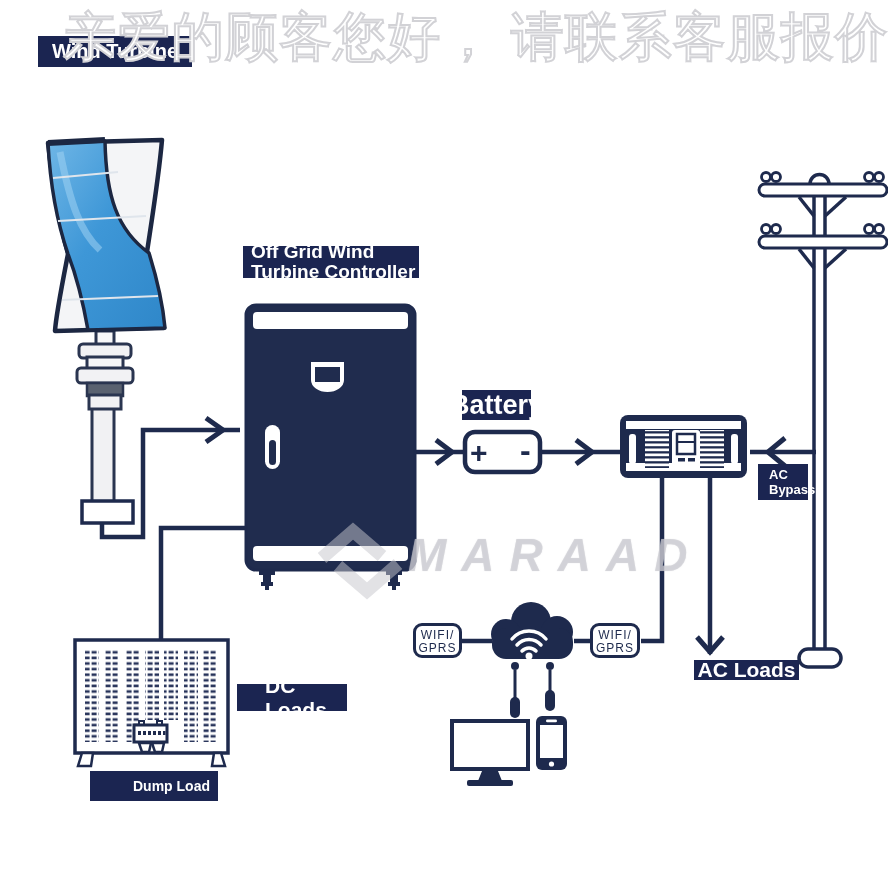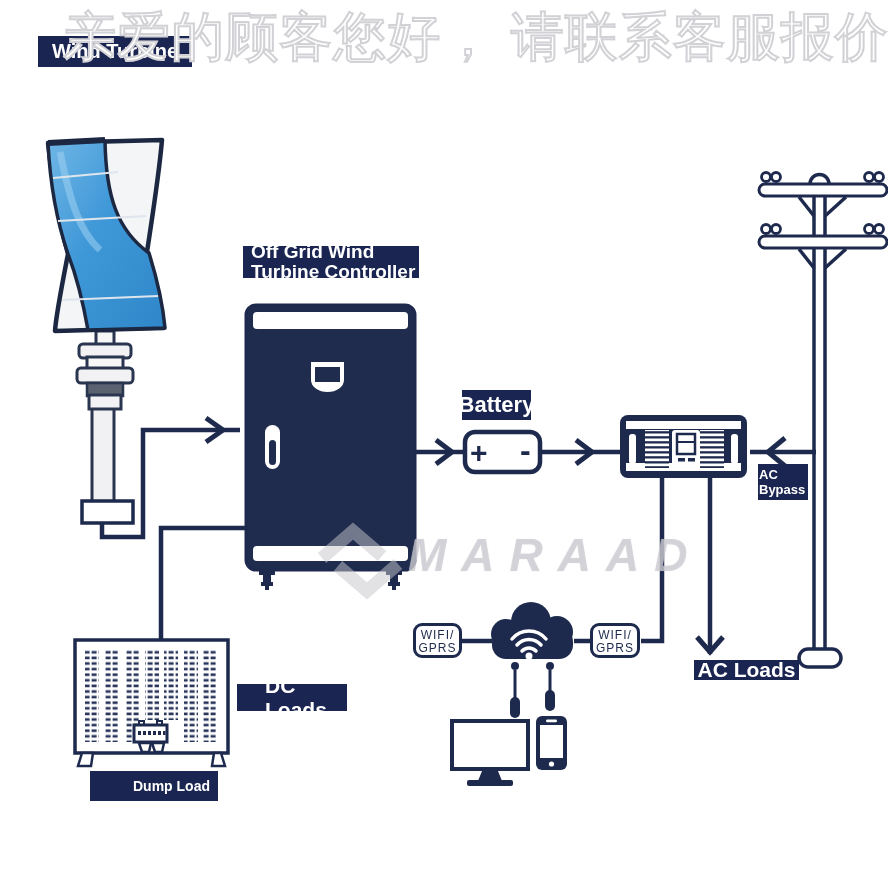--- a/index.html
+++ b/index.html
@@ -214,24 +214,24 @@
   </g>
 </svg>
 
 <div class="chip" style="left:38px;top:36px;width:154px;height:31px;font-size:20px;">Wind Turbine</div>
 
 <div class="chip multiline" style="left:243px;top:246px;width:176px;height:32px;font-size:19px;line-height:20px;padding-left:8px;">
   <span>Off Grid Wind</span>
   <span>Turbine Controller</span>
 </div>
 
-<div class="chip" style="left:462px;top:390px;width:69px;height:30px;font-size:22px;">Battery</div>
-
-
-<div class="chip multiline" style="left:758px;top:464px;width:50px;height:36px;font-size:13px;line-height:15px;padding-left:1px;">
+<div class="chip" style="left:462px;top:390px;width:69px;height:30px;font-size:27px;">Battery</div>
+
+
+<div class="chip multiline" style="left:758px;top:464px;width:50px;height:36px;font-size:13px;line-height:15px;padding-left:11px;">
   <span>AC</span>
   <span>Bypass</span>
 </div>
 
 <div class="chip" style="left:670px;top:660px;width:105px;height:20px;font-size:21px;margin-left:24px;">AC Loads</div>
 
 <div class="chip" style="left:237px;top:684px;width:110px;height:27px;font-size:21px;padding-left:28px;">DC Loads</div>
 
 <div class="chip" style="left:90px;top:771px;width:128px;height:30px;font-size:14px;padding-left:35px;">Dump Load</div>
 

